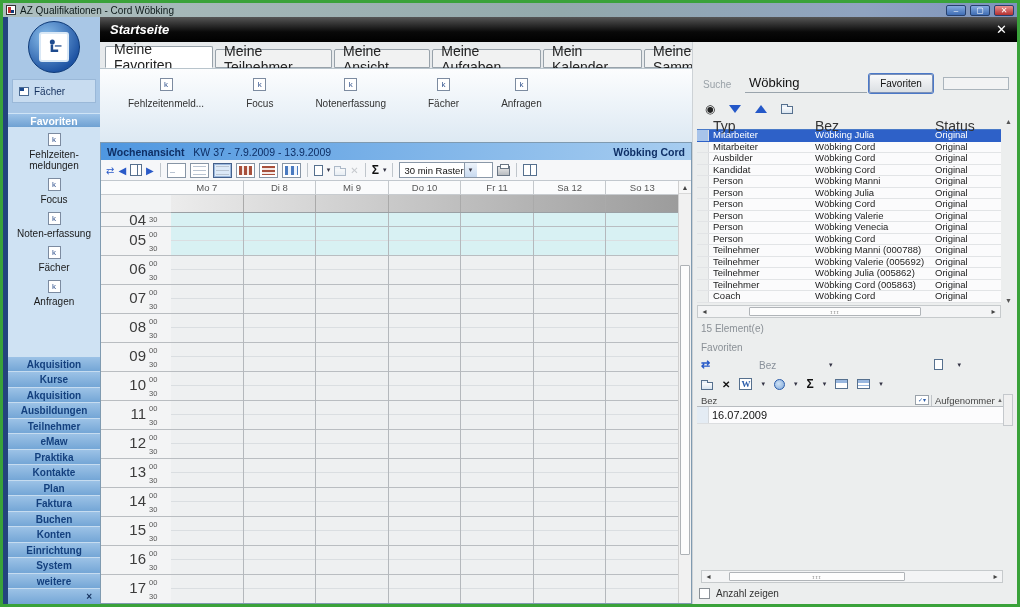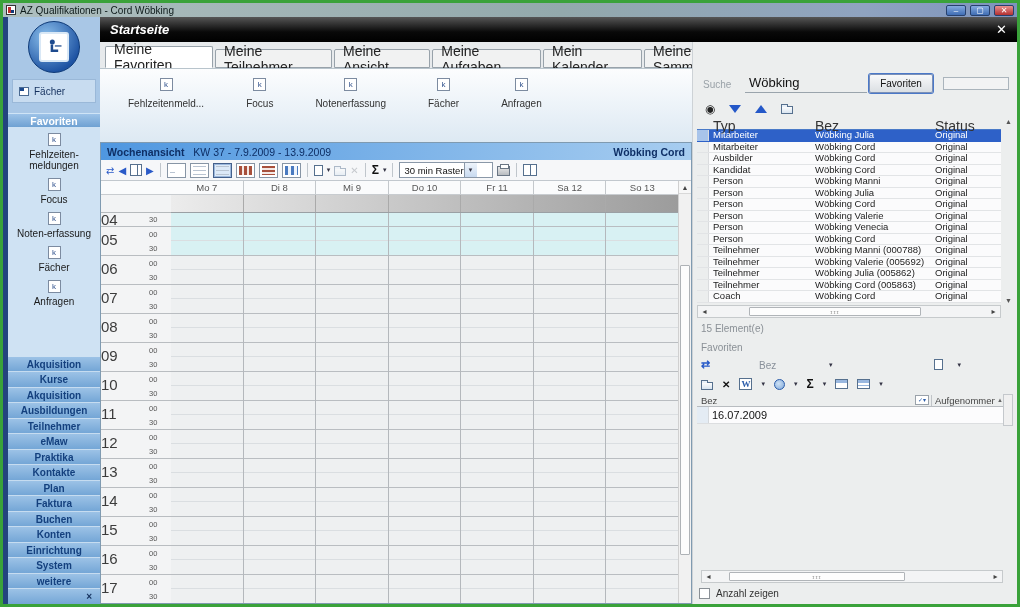--- a/index.html
+++ b/index.html
@@ -122,21 +122,21 @@
   .ad-gutter { width:70px; background:#f2f3f4; border-bottom:1px solid #b6babd; }
   .ad-cols { flex:1; display:flex; background:linear-gradient(90deg,#ececec,#9c9c9c);
     border-bottom:1px solid #9aa0a4; }
   .ad-col { flex:1; border-left:1px solid #aaaaaa; }
 
   .grid { position:absolute; left:0; right:13px; top:32px; bottom:0; background:#eef0f1; overflow:hidden; }
   .cyan { position:absolute; left:70px; right:0; top:0; height:43px; background:#d8f1f3; }
   .hours { position:relative; }
   .hour { display:flex; height:29px; border-bottom:1px solid #b9bdc1; position:relative; }
   .hour.first { height:14px; }
-  .h-gutter { width:70px; background:#f3f4f5; display:flex; justify-content:space-between;
+  .h-gutter { width:70px; background:#f3f4f5; display:flex; justify-content:flex-end;
     gap:3px; padding-right:9px; }
   .h-num { font-size:15px; color:#3c3c3c; line-height:26px; }
   .hour.first .h-num { line-height:13px; }
   .h-mins { display:flex; flex-direction:column; justify-content:space-around;
     font-size:7.5px; color:#555; width:13px; }
   .h-rows { flex:1; position:relative; }
   .h-half { position:absolute; left:0; right:0; top:13px; height:1px; background:#dadee1; }
   .grid-cols { position:absolute; left:70px; right:0; top:0; bottom:0; display:flex; pointer-events:none; }
   .g-col { flex:1; border-left:1px solid #b4b8bc; }
   .cal-scroll { position:absolute; right:0; top:0; bottom:0; width:13px; background:#f1f1f1;

